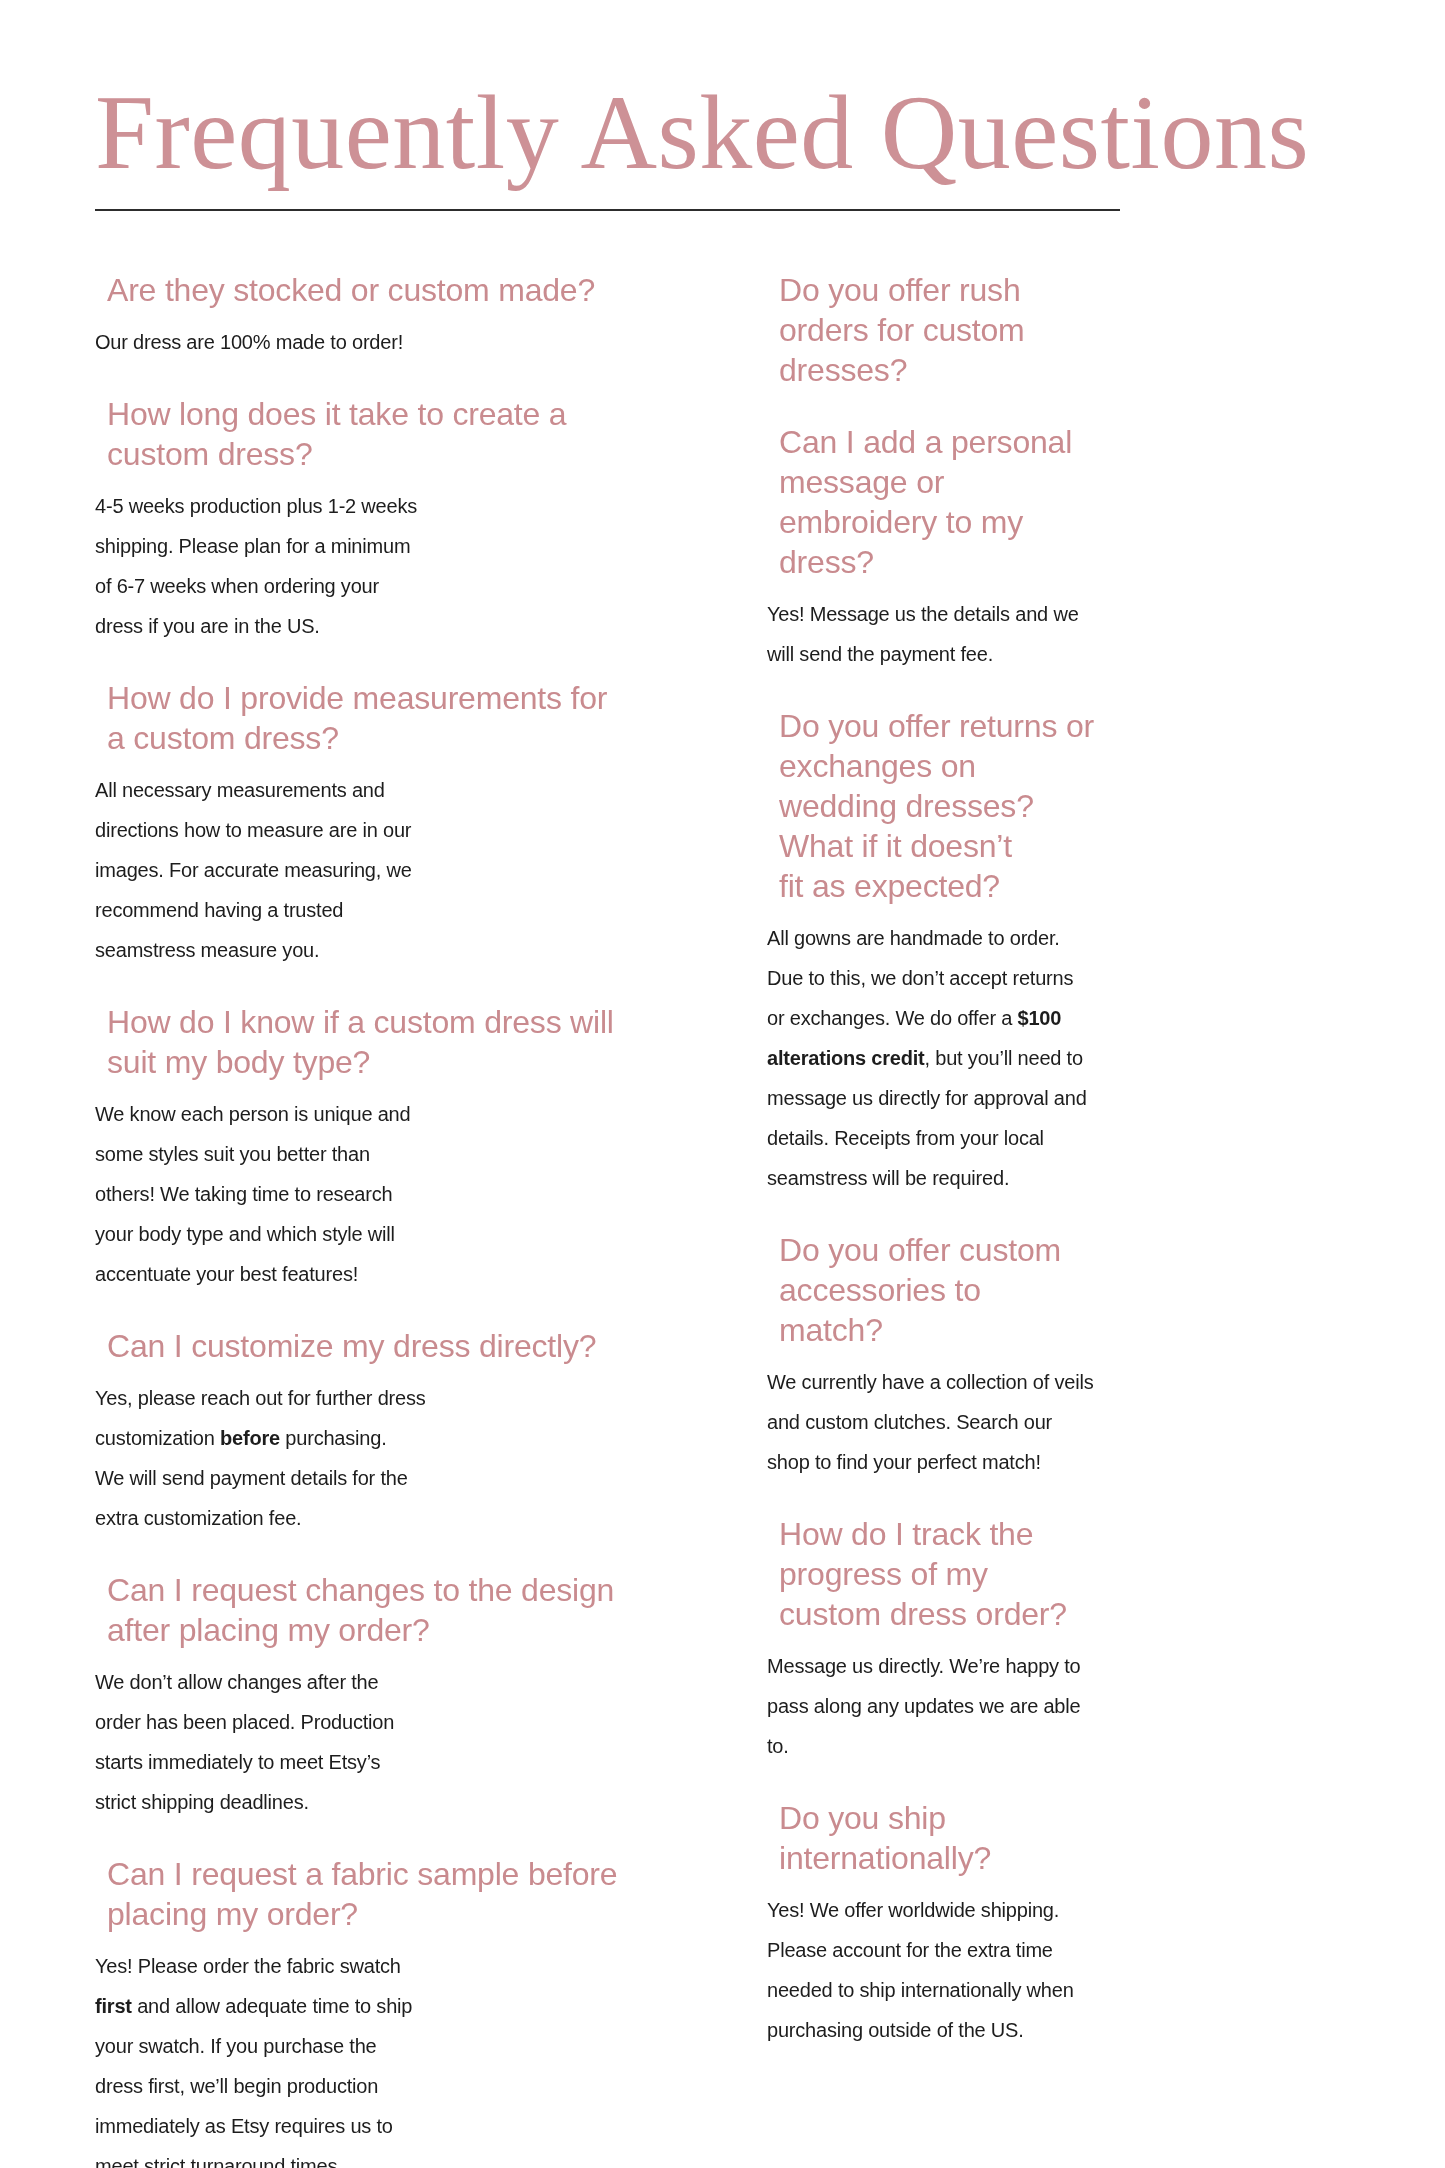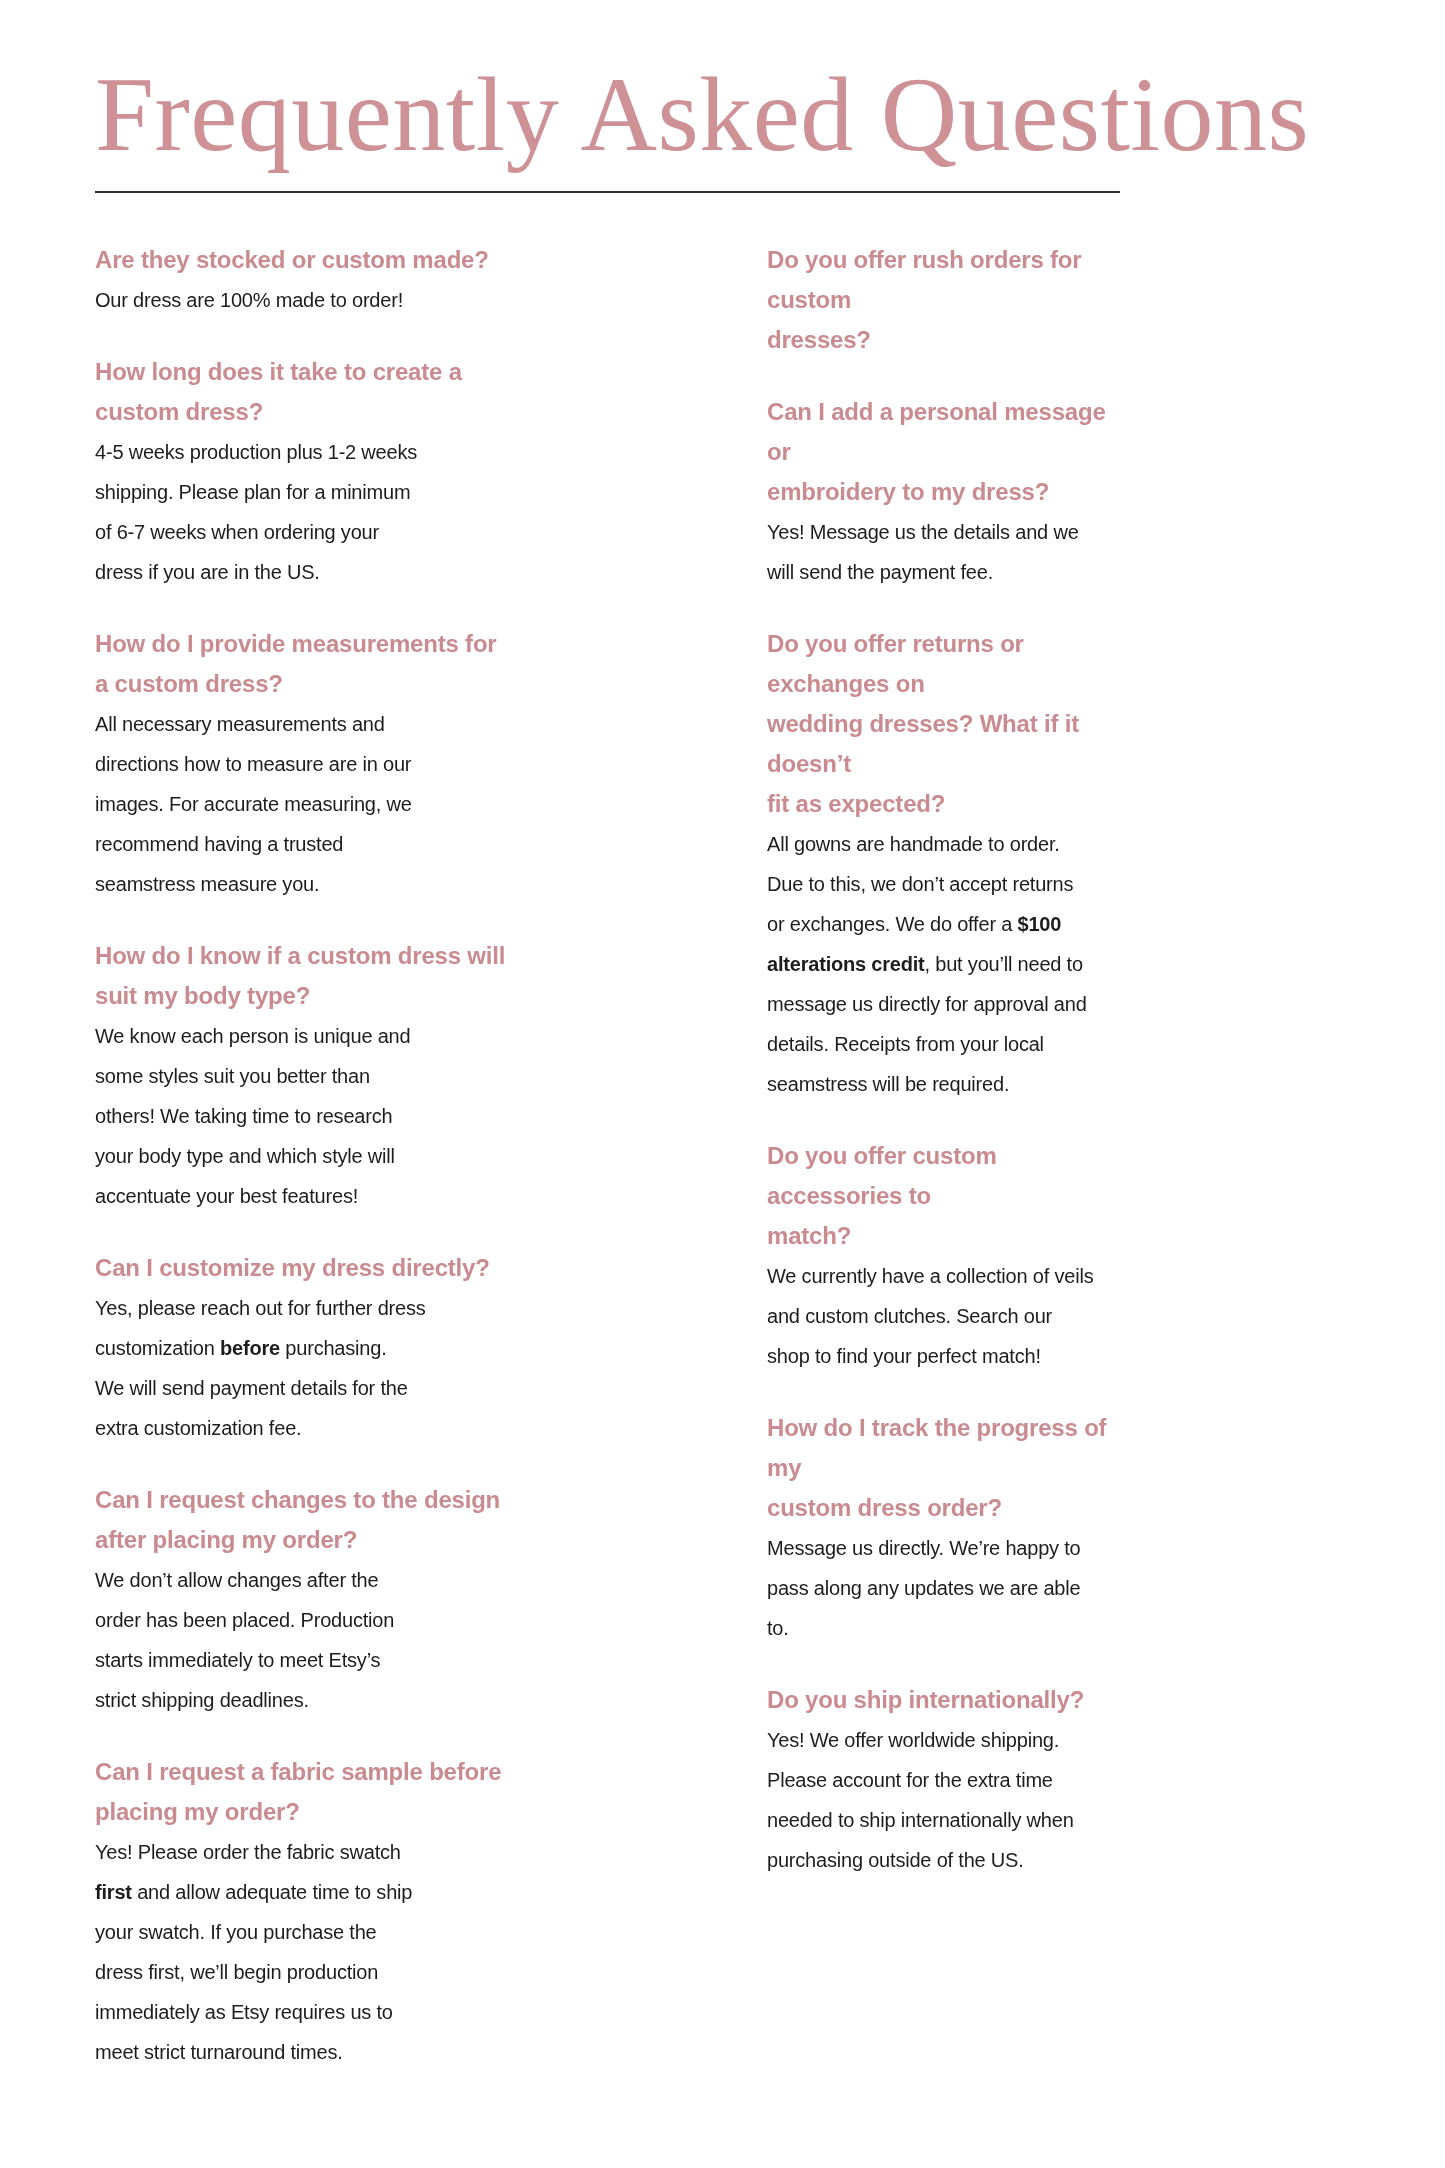--- a/index.html
+++ b/index.html
@@ -11,21 +11,21 @@
     overflow: hidden;
     --c-title: #cd9196;
     --c-question: #c98b8f;
     --c-answer: #1d1d1d;
     --c-divider: #2d2d2d;
   }
   .page {
     box-sizing: border-box;
     width: 1190px;
     height: 2168px;
-    padding: 0 70px 0 95px;
+    padding: 18px 70px 0 95px;
   }
   .header { padding-top: 52px; }
   .title {
     margin: 0;
     font-family: "Liberation Serif", serif;
     font-weight: normal;
     font-size: 106px;
     line-height: 1.18;
     letter-spacing: 0.5px;
     text-align: center;
@@ -41,23 +41,23 @@
   .columns {
     margin-top: 47px;
     display: grid;
     grid-template-columns: 600px 1fr;
     column-gap: 72px;
     align-items: start;
   }
   .qa { margin: 0 0 32px 0; }
   .qa:last-child { margin-bottom: 0; }
   .q {
-    margin: 0;
-    font-size: 24px;
-    font-weight: bold;
+    margin: 12px;
+    font-size: 32px;
+    font-weight: normal;
     line-height: 40px;
     letter-spacing: -0.2px;
     color: var(--c-question);
     white-space: pre-line;
   }
   .a {
     margin: 0;
     font-size: 20px;
     font-weight: normal;
     line-height: 40px;

